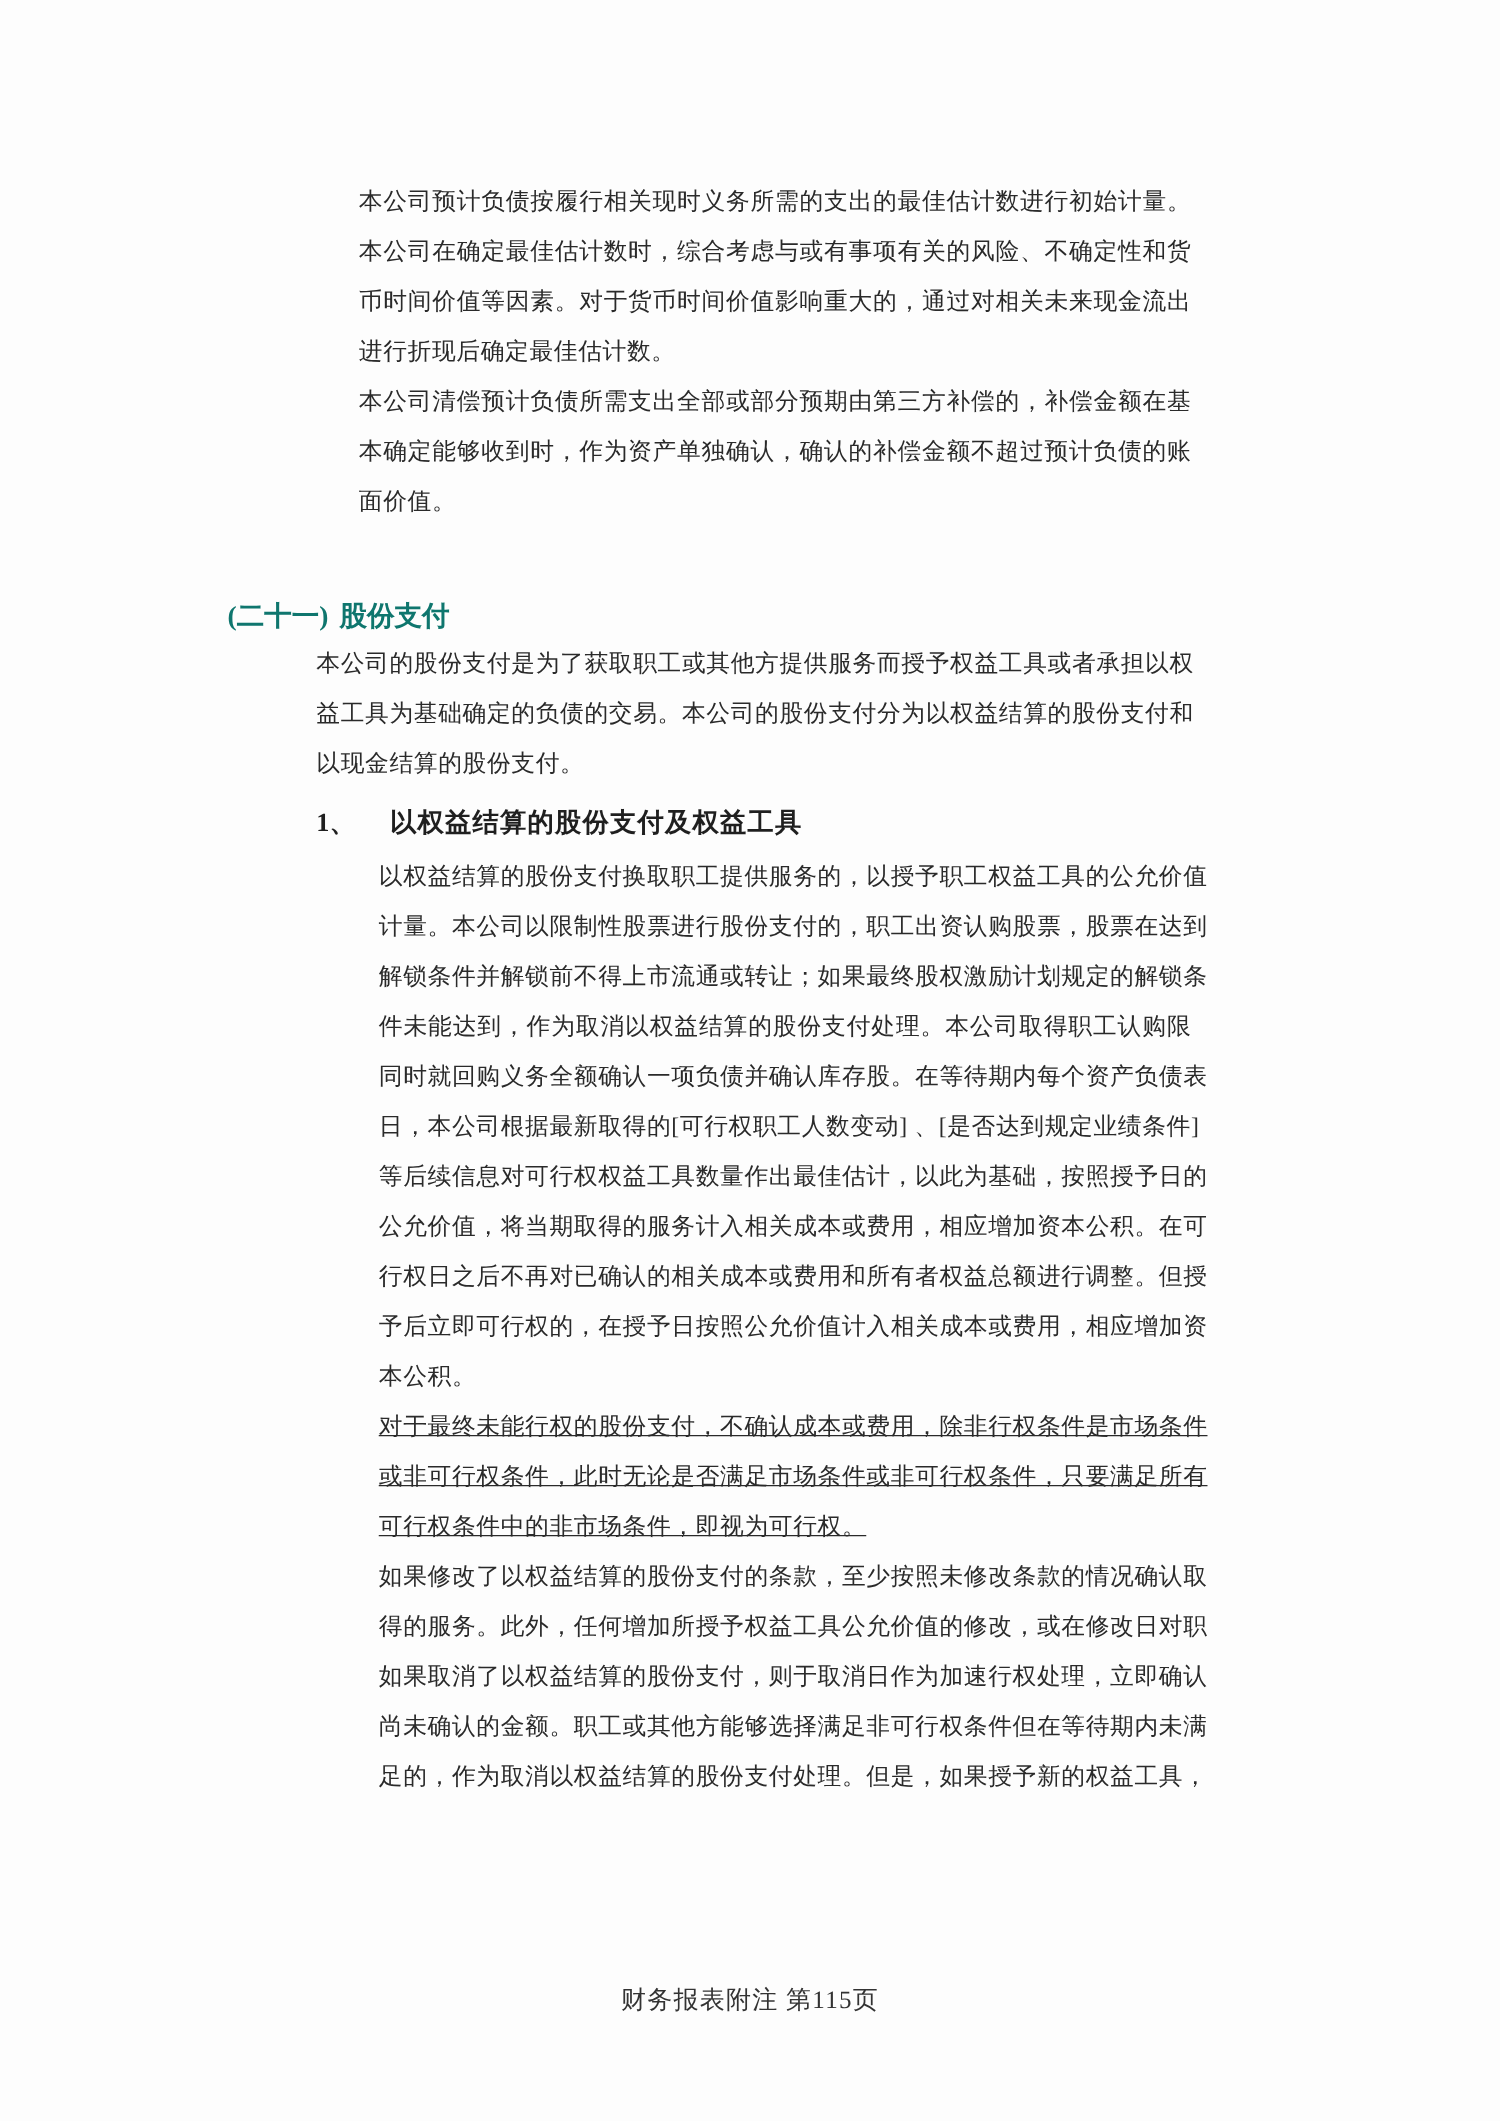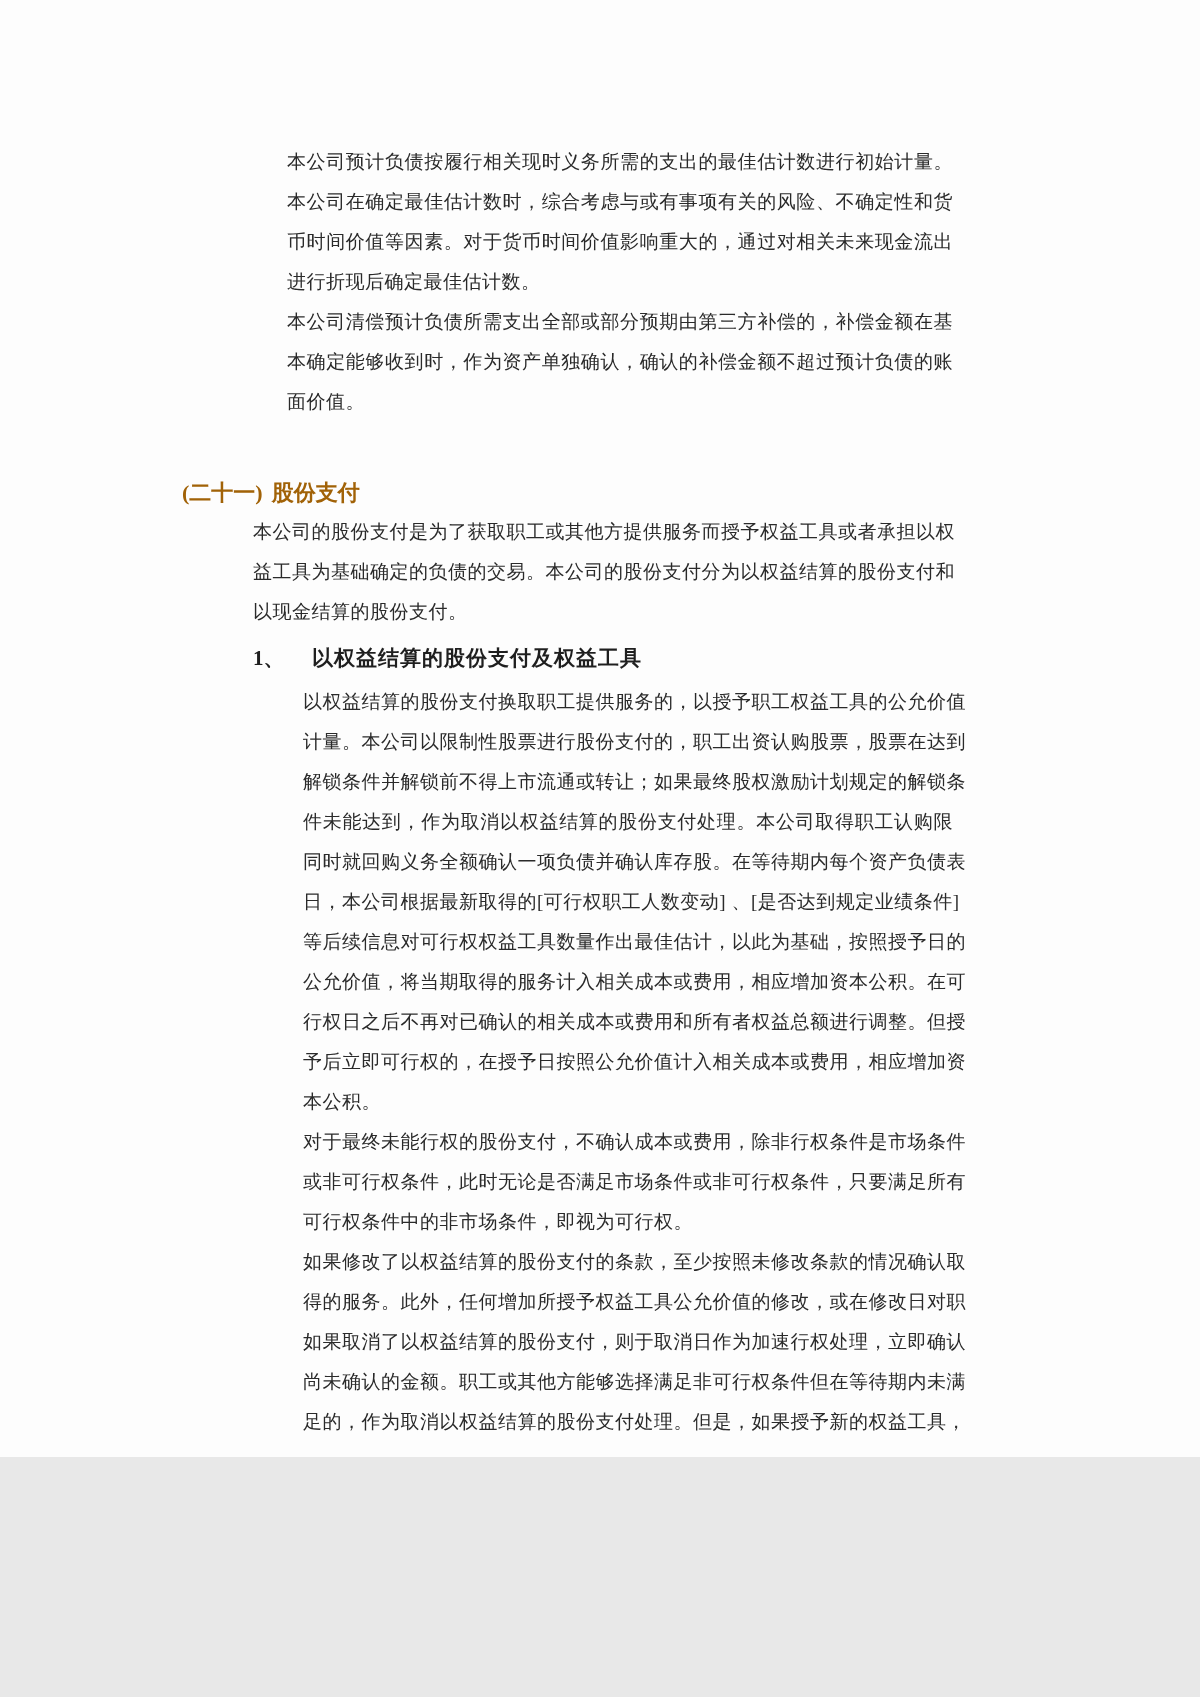--- a/index.html
+++ b/index.html
@@ -1,54 +1,54 @@
 <!DOCTYPE html>
 <html><head>
 <meta charset="utf-8">
 <style>
   html,body{margin:0;padding:0;background:#e8e8e8;}
   .page{
     position:relative;
-    width:1200px;height:1457px;
+    width:1200px;height:1697px;
     margin:0 auto;
     background:#fdfdfd;
     color:#2a2a2a;
     font-family:"Liberation Serif","DejaVu Serif",serif;
     overflow:hidden;
   }
   .para{font-size:19px;}
   .para .line{
     line-height:40px;
     text-align:justify;
     text-align-last:justify;
     white-space:nowrap;
     letter-spacing:0.5px;
   }
   .para .line.short{
     text-align:left;
     text-align-last:left;
   }
   .sec-heading{
-    font-size:22px;font-weight:bold;color:#a16207;
+    font-size:22px;font-weight:bold;color:#0f766e;
     line-height:30px;display:flex;gap:9px;align-items:baseline;
   }
   .sub-heading{
     font-size:21px;font-weight:bold;color:#1f1f1f;
     line-height:30px;display:flex;align-items:baseline;
   }
   .sub-heading .num{width:59px;flex:0 0 59px;}
   .sub-heading .ttl{letter-spacing:1px;}
   
   [data-name="para-provision-initial-measurement"]{margin:142px 0 0 287px;width:666px;}
   [data-name="para-provision-reimbursement"]{margin:0 0 0 287px;width:666px;}
   [data-name="heading-section-21"]{margin:56px 0 0 182px;}
   [data-name="para-share-payment-intro"]{margin:4px 0 0 253px;width:700px;}
   [data-name="subheading-equity-settled"]{margin:11px 0 0 253px;}
   [data-name="para-equity-settled-detail"]{margin:9px 0 0 303px;width:650px;}
-  [data-name="para-vesting-failure"]{margin:0 0 0 303px;width:650px;}
+  [data-name="para-vesting-failure"]{margin:0 0 0 303px;width:650px;text-decoration:underline;}
   [data-name="para-terms-modification"]{margin:0 0 0 303px;width:650px;}
   [data-name="para-cancellation"]{margin:0 0 0 303px;width:650px;}
   [data-name="page-footer"]{
     position:absolute;top:1562px;left:0;width:100%;
     text-align:center;font-size:20px;color:#333;
     letter-spacing:1px;
     margin-top:24px;
   }
 </style>
 </head>

